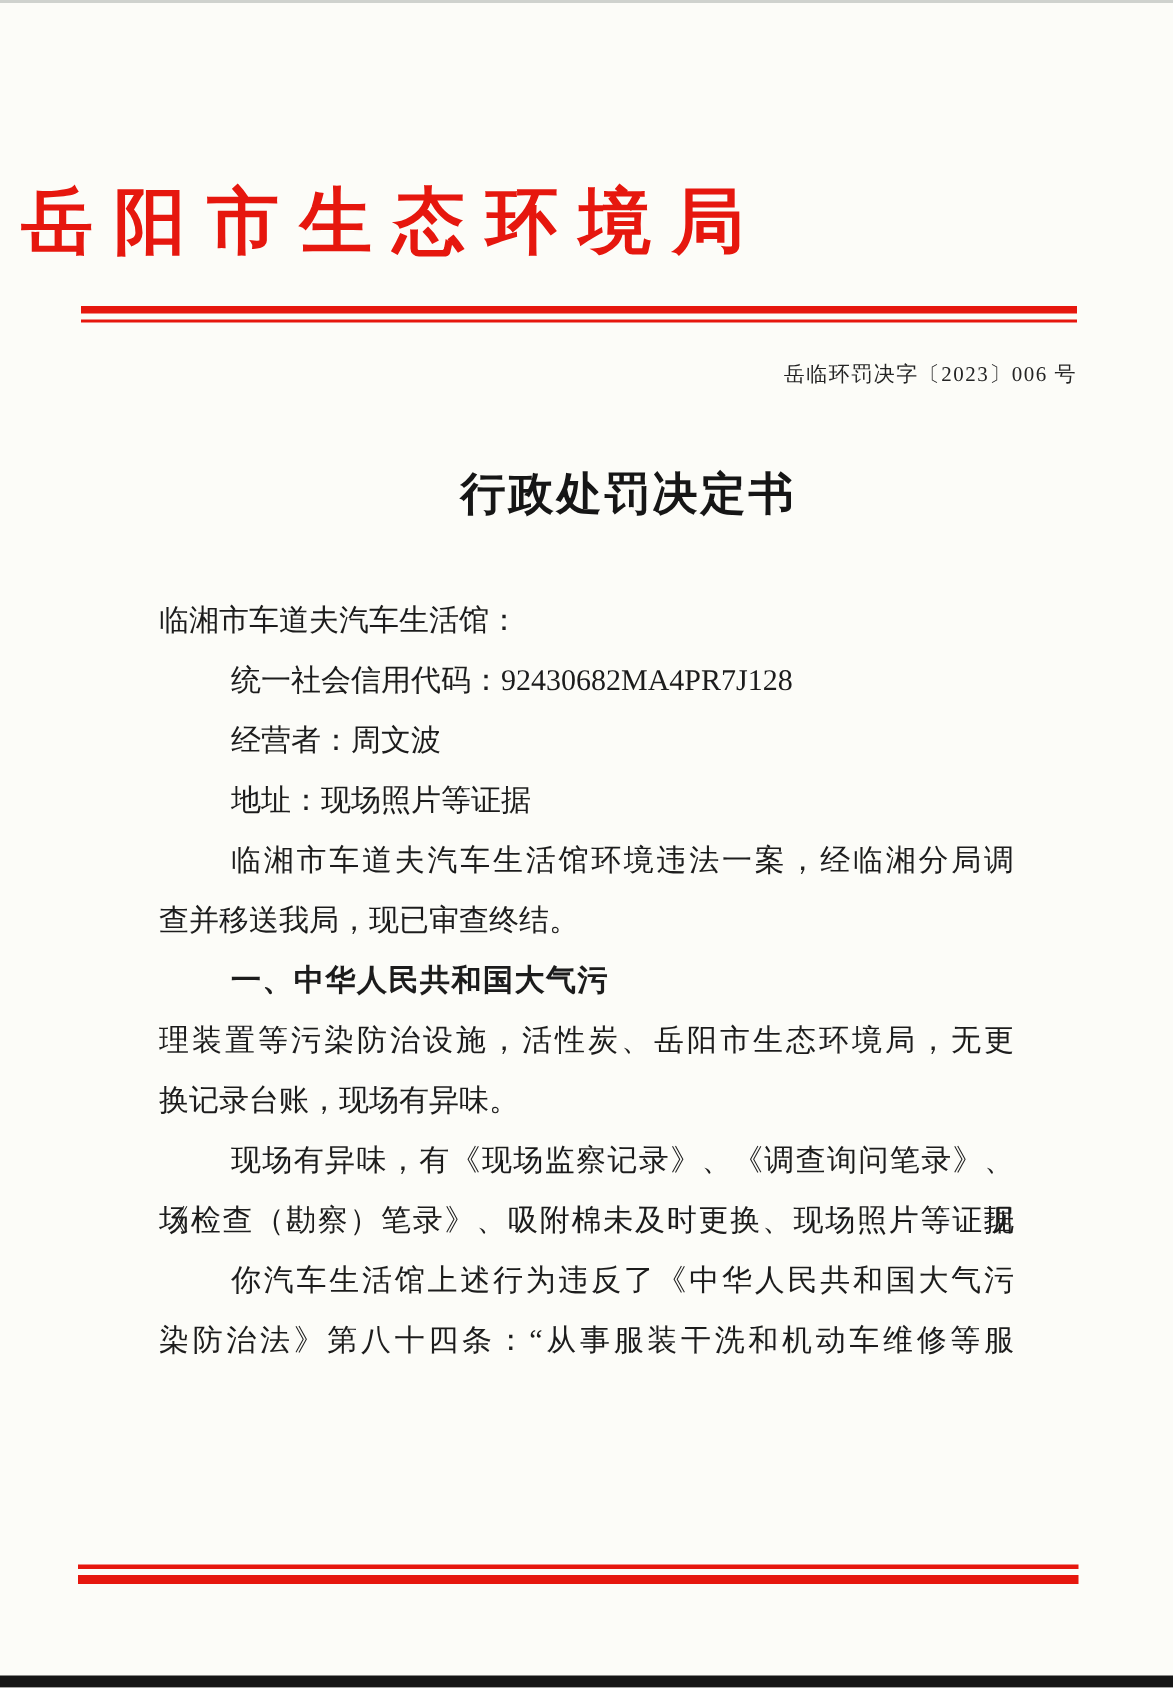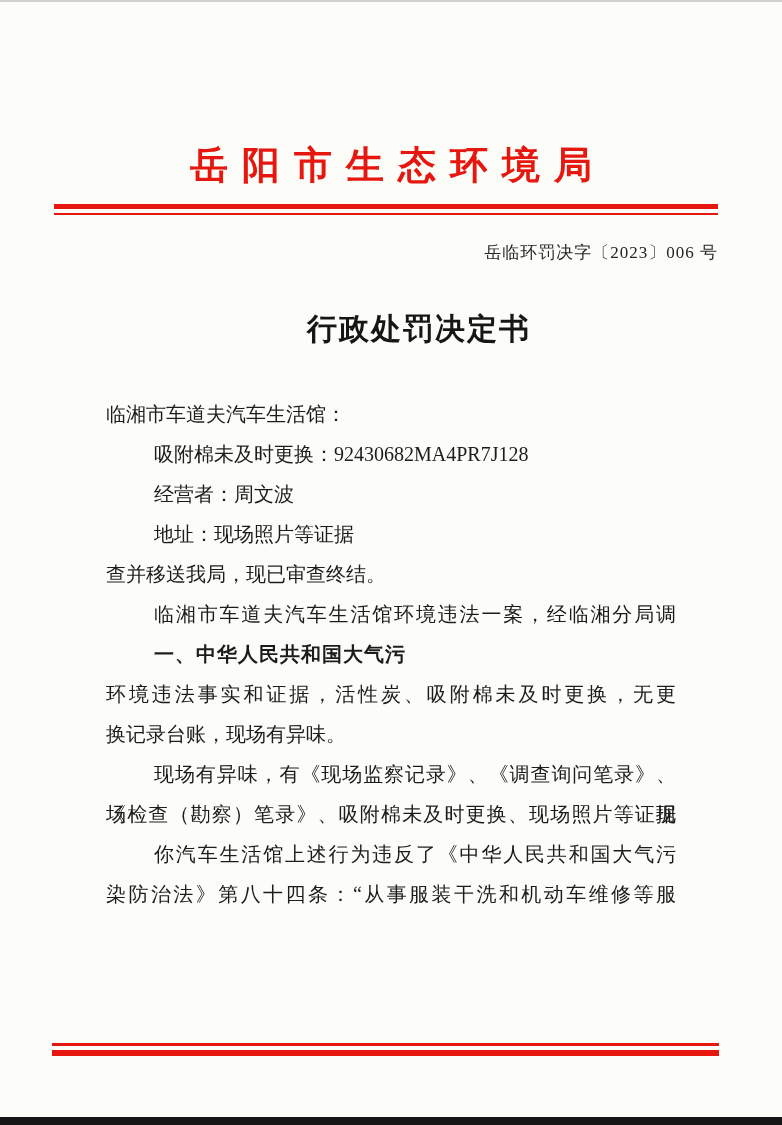--- a/index.html
+++ b/index.html
@@ -25,47 +25,47 @@
     opacity: 0.8;
   }
   .scan-edge-bottom {
     position: absolute;
     left: 0; right: 0; bottom: 0;
     height: 8px;
     background: #161616;
   }
   .agency-name {
     position: absolute;
-    top: 140px;
+    top: 116px;
     left: 0;
     width: 100%;
     box-sizing: border-box;
     padding-left: 14px;       
-    text-align: center;
-    font-size: 38px;
+    text-align: left;
+    font-size: 48px;
     font-weight: 700;
     letter-spacing: 14px;
     white-space: nowrap;
     color: var(--accent, #e6170e);
   }
   .sep-top {
     position: absolute;
     top: 204px;
     left: 54px;
     width: 664px;
   }
   .sep-top .bar-thick { height: 5px; background: var(--accent, #e6170e); }
   .sep-top .bar-gap   { height: 4px; }
   .sep-top .bar-thin  { height: 2px; background: var(--accent, #e6170e); }
 
   .doc-number {
     position: absolute;
     top: 241px;
     right: 64px;
-    font-size: 17px;
+    font-size: 14px;
     letter-spacing: 1px;
     color: #242424;
     white-space: nowrap;
   }
   .doc-title {
     position: absolute;
     top: 309px;
     left: 0;
     width: 100%;
     text-align: center;
@@ -116,27 +116,27 @@
     <div class="bar-gap"></div>
     <div class="bar-thin"></div>
   </div>
 
   <div class="doc-number">岳临环罚决字〔2023〕006 号</div>
 
   <div class="doc-title">行政处罚决定书</div>
 
   <div class="doc-body">
     <div class="line">临湘市车道夫汽车生活馆：</div>
-    <div class="line indent">吸附棉未及时更换：92430682MA4PR7J128</div>
+    <div class="line indent">统一社会信用代码：92430682MA4PR7J128</div>
     <div class="line indent">经营者：周文波</div>
     <div class="line indent">地址：现场照片等证据</div>
+    <div class="line indent justify">临湘市车道夫汽车生活馆环境违法一案，经临湘分局调</div>
     <div class="line">查并移送我局，现已审查终结。</div>
-    <div class="line indent justify">临湘市车道夫汽车生活馆环境违法一案，经临湘分局调</div>
     <div class="line indent bold">一、中华人民共和国大气污</div>
-    <div class="line justify">环境违法事实和证据，活性炭、吸附棉未及时更换，无更</div>
+    <div class="line justify">理装置等污染防治设施，活性炭、岳阳市生态环境局，无更</div>
     <div class="line">换记录台账，现场有异味。</div>
     <div class="line indent justify">现场有异味，有《现场监察记录》、《调查询问笔录》、《现</div>
     <div class="line justify">场检查（勘察）笔录》、吸附棉未及时更换、现场照片等证据</div>
     <div class="line indent justify">你汽车生活馆上述行为违反了《中华人民共和国大气污</div>
     <div class="line justify">染防治法》第八十四条：“从事服装干洗和机动车维修等服</div>
   </div>
 
   <div class="sep-bottom">
     <div class="bar-thin"></div>
     <div class="bar-gap"></div>

